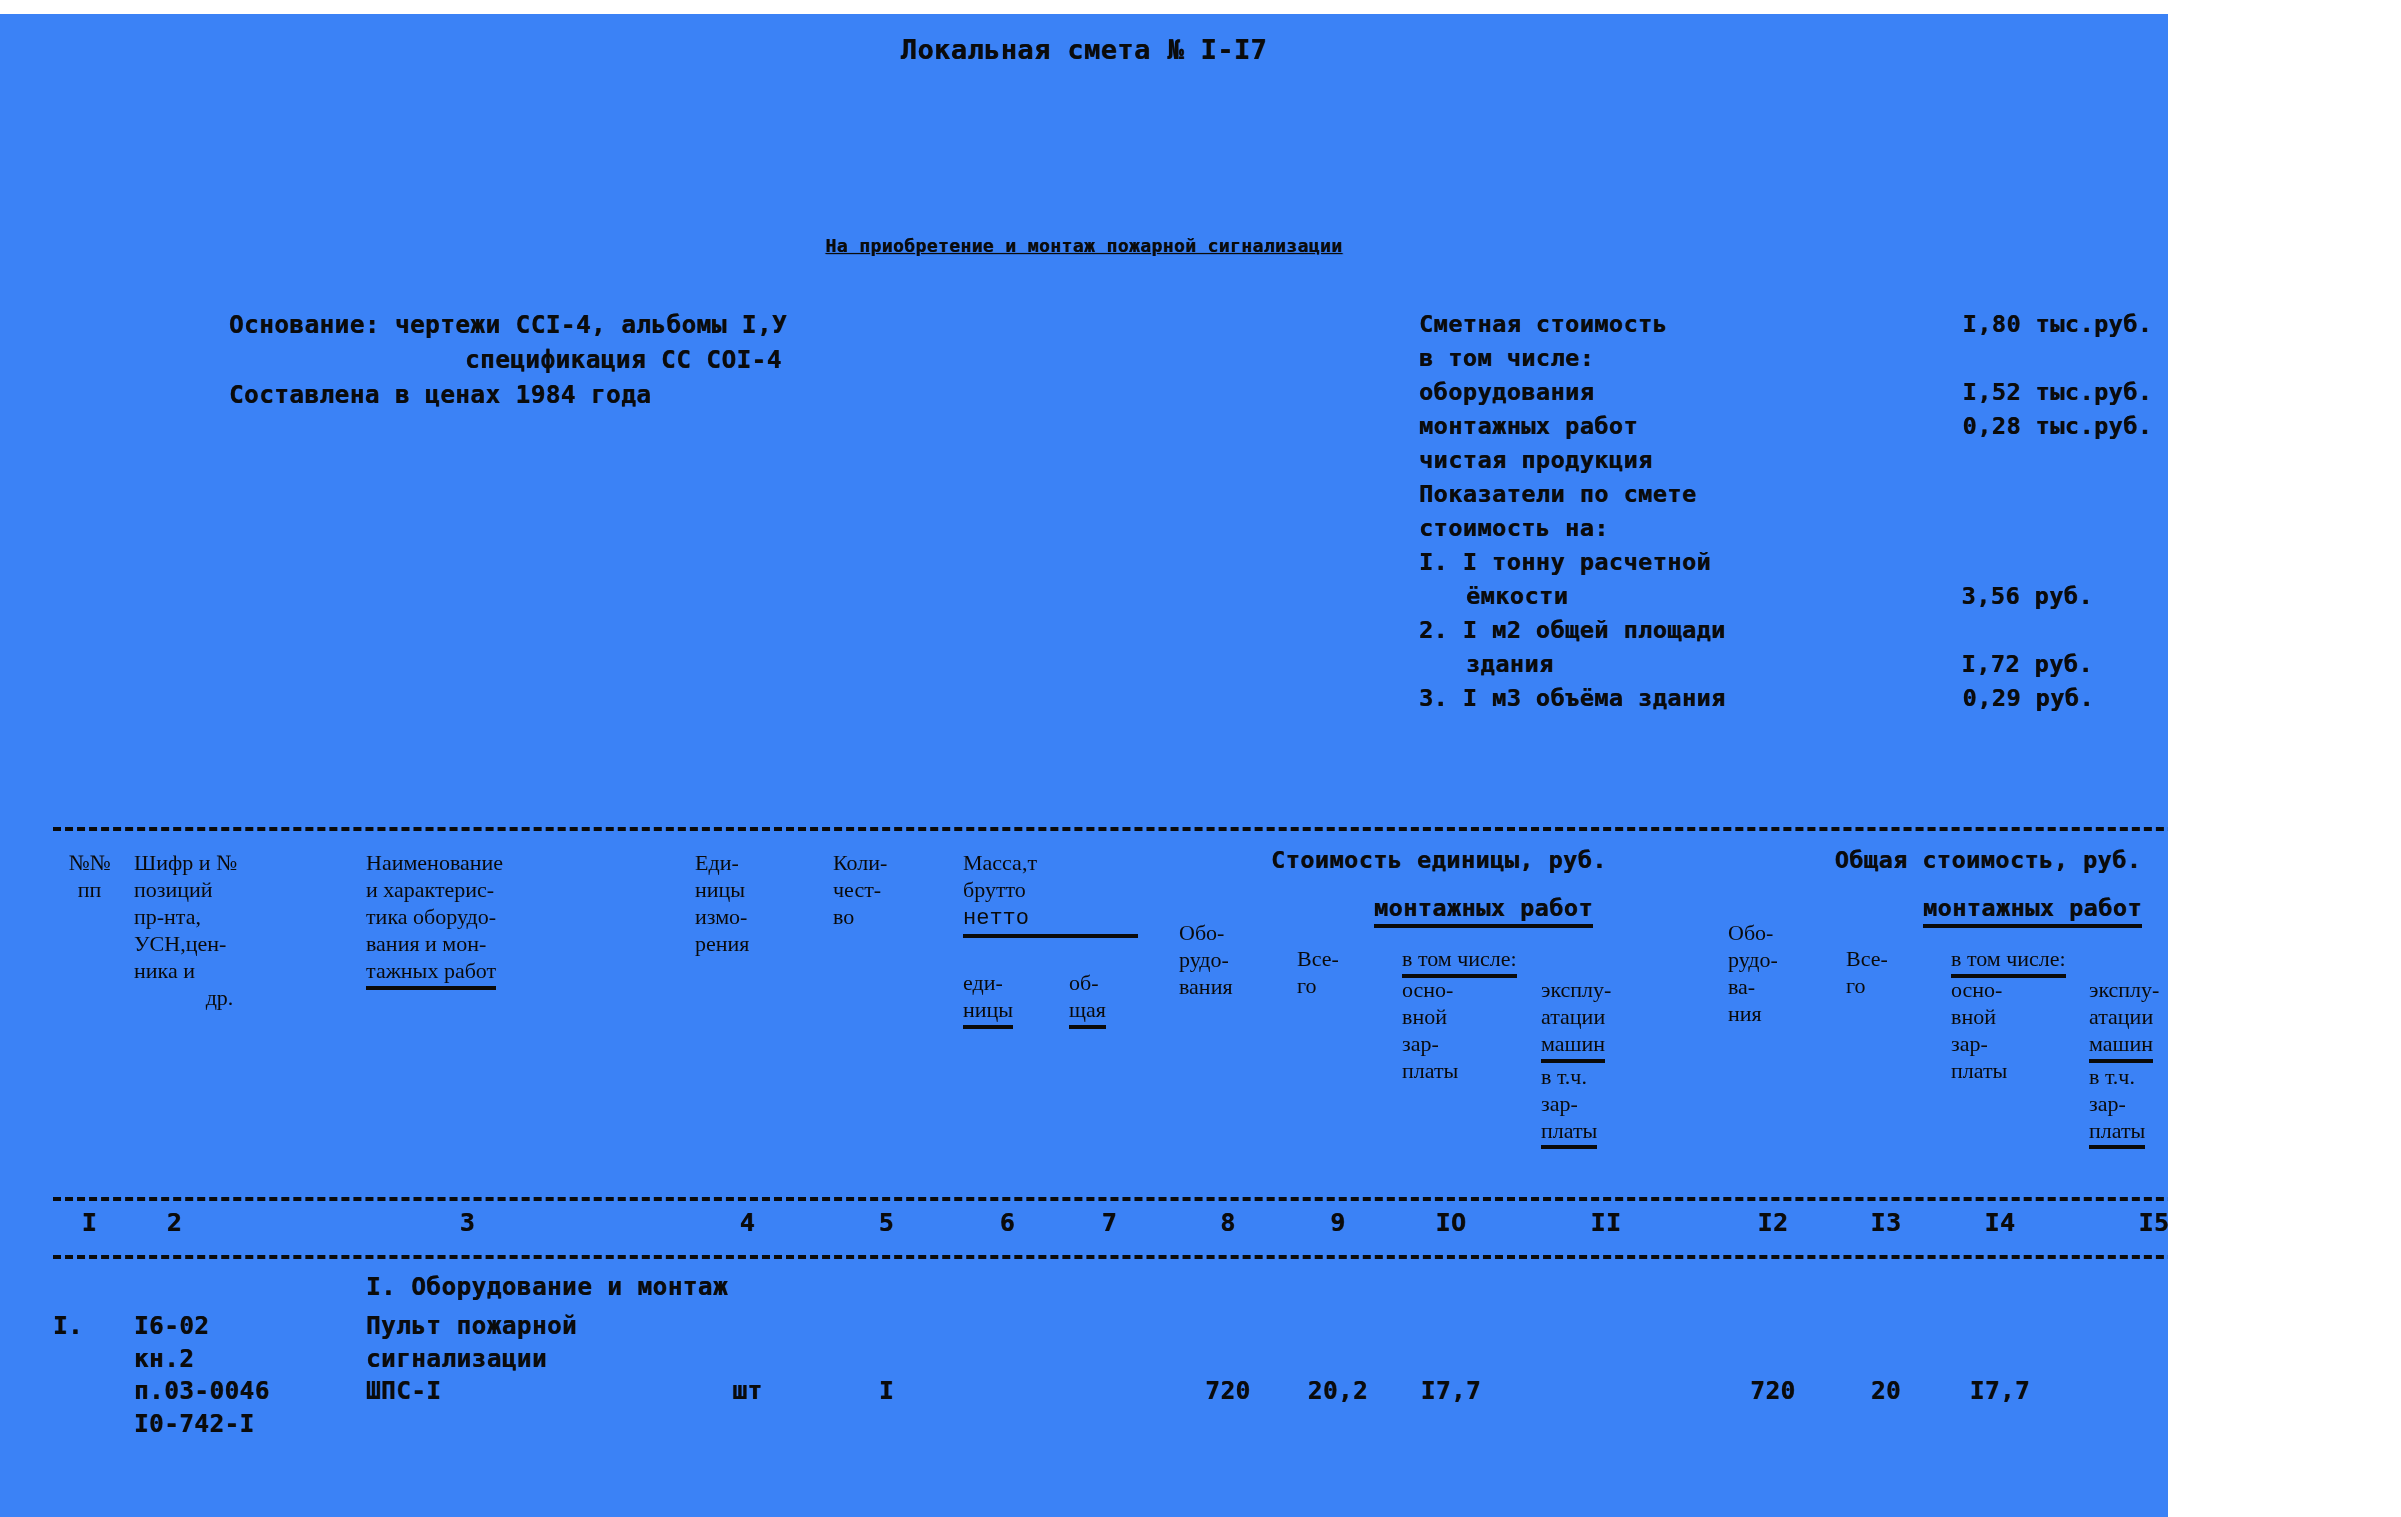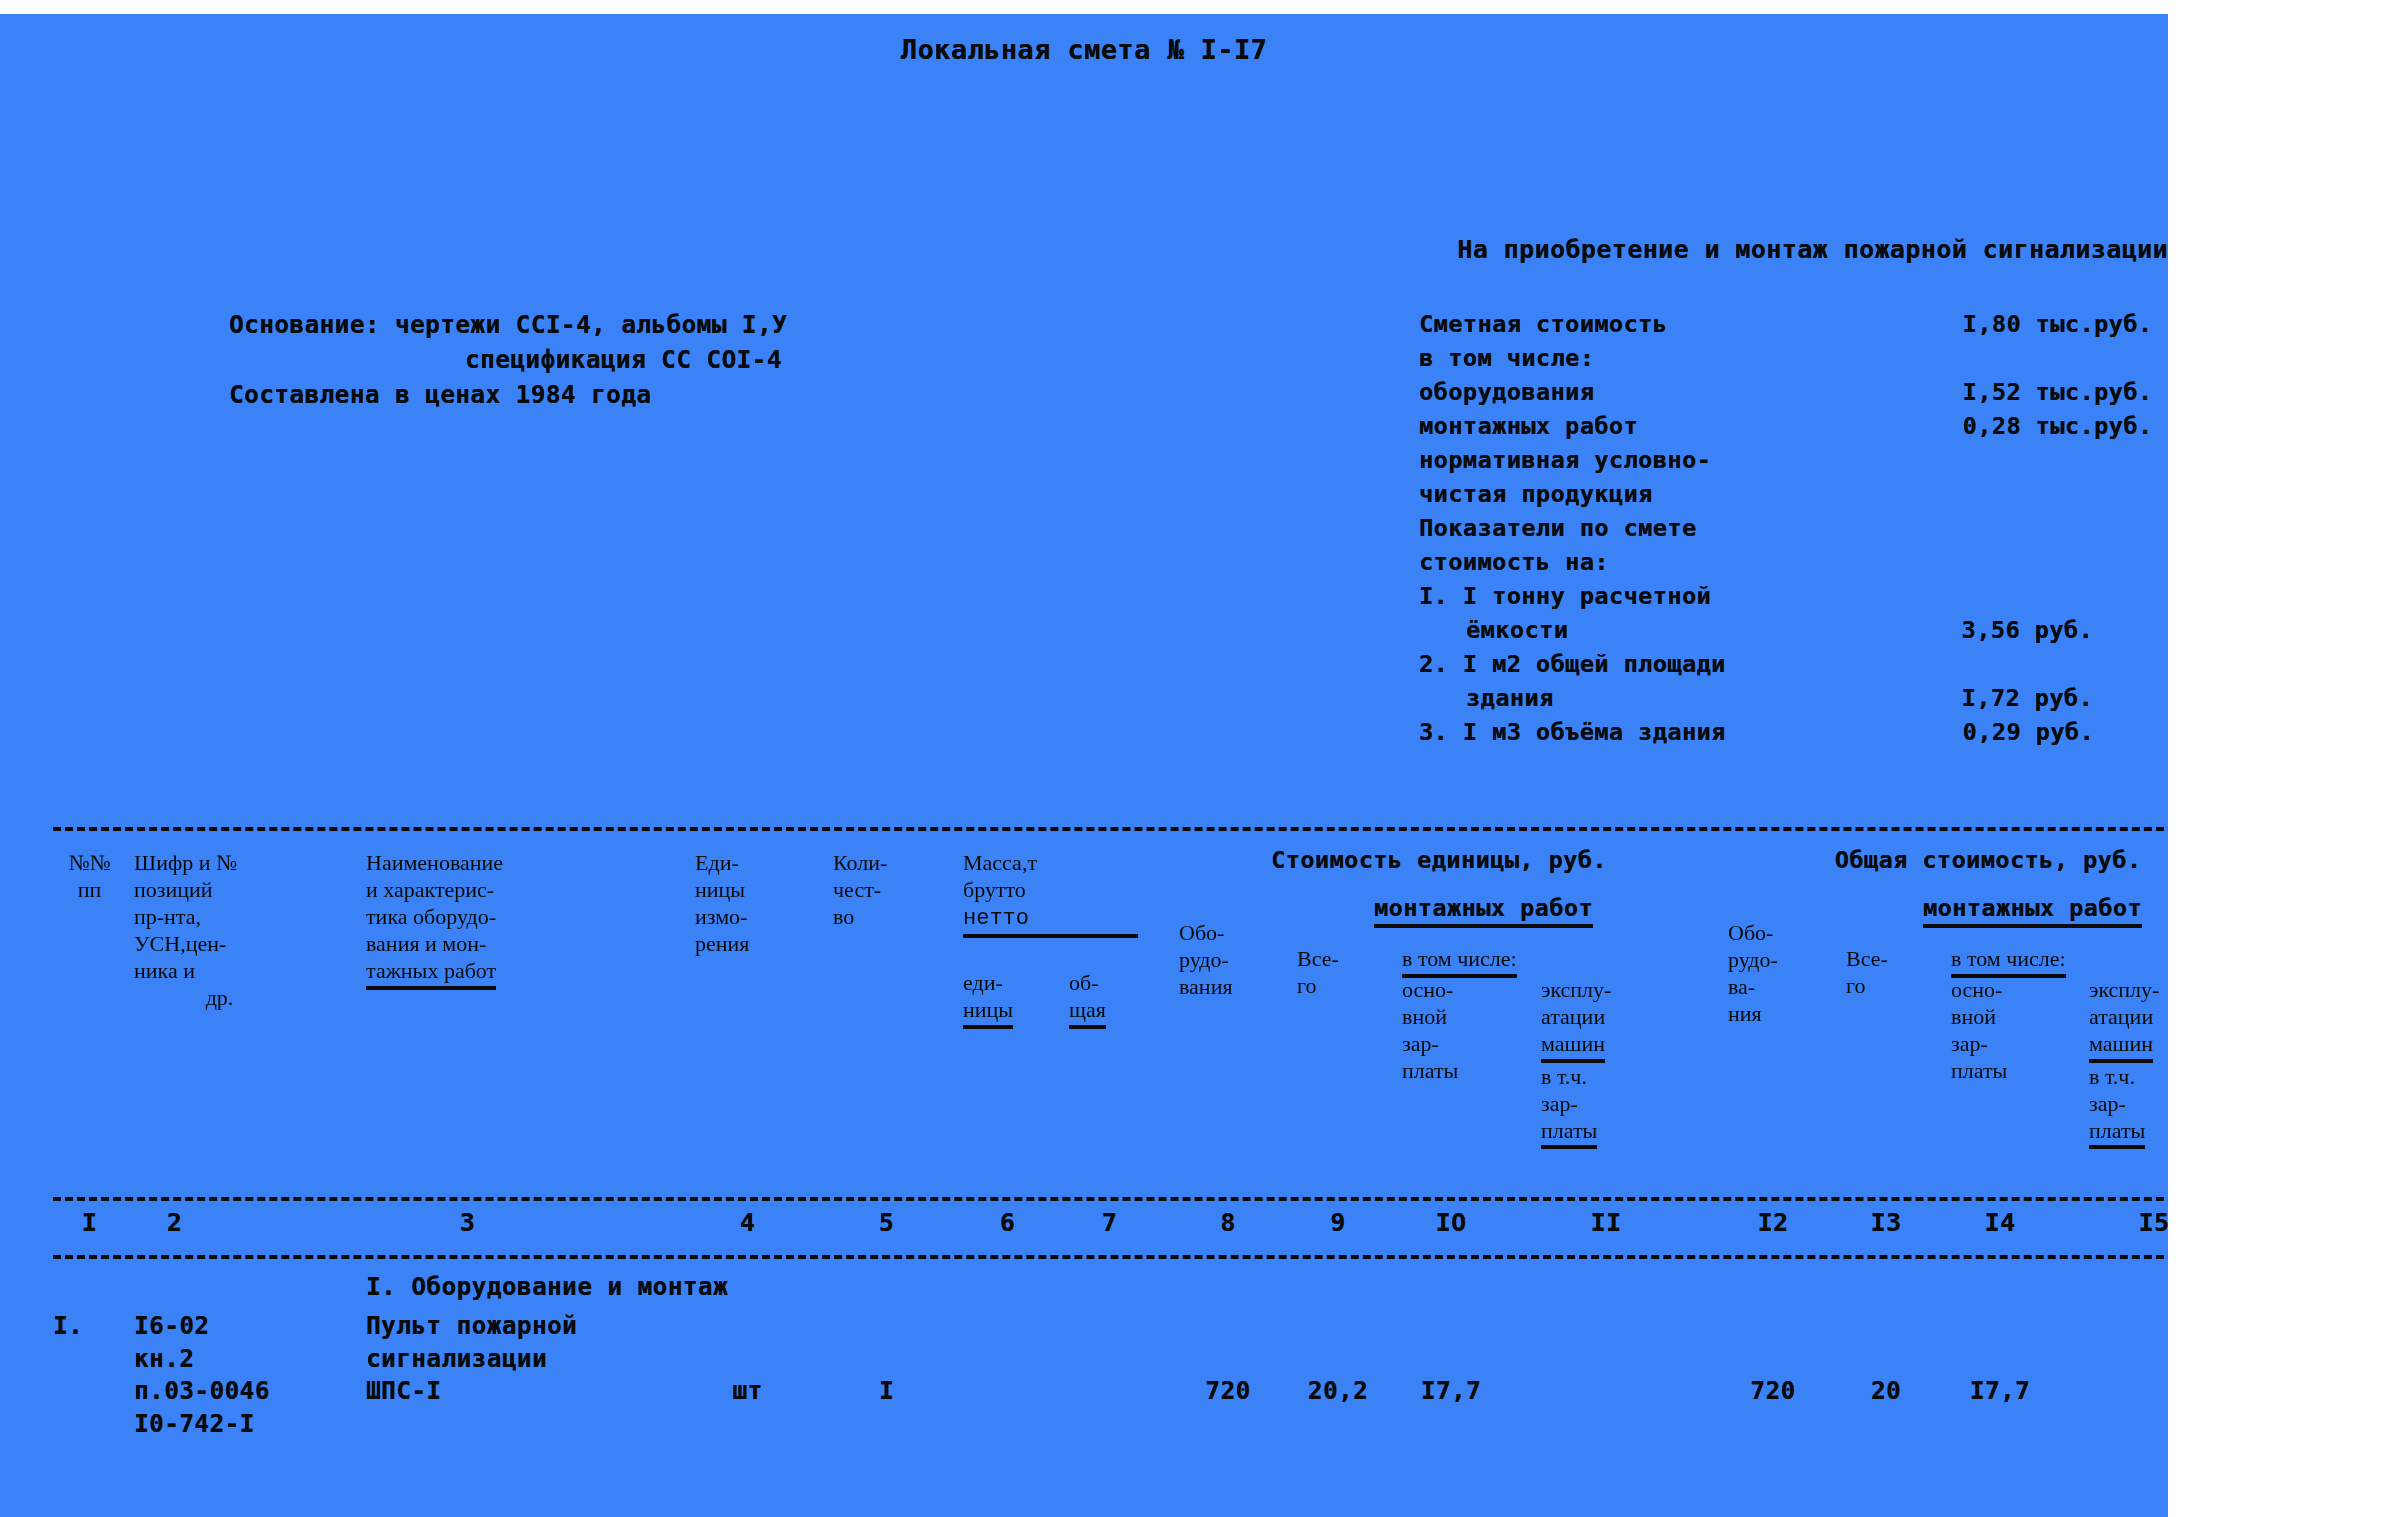--- a/index.html
+++ b/index.html
@@ -42,22 +42,23 @@
     text-align: center;
     font-size: 25px;
     line-height: 33px;
   }
   .subtitle-line2 { padding-left: 33px; }
   .subtitle-third {
     position: absolute;
     top: 221px;
     left: 0;
     width: 100%;
-    text-align: right;
-    font-size: 25px;
+    text-align: center;
+    font-size: 18px;
+    text-decoration: underline;
   }
 
   
   .info-left {
     position: absolute;
     top: 293px;
     left: 229px;
     font-size: 24.4px;
     line-height: 35px;
   }
@@ -185,21 +186,20 @@
     <div class="ir-row">
       <span class="tw ir-label">оборудования</span>
       <span class="tw ir-val">I,52</span>
       <span class="tw ir-unit">тыс.руб.</span>
     </div>
     <div class="ir-row">
       <span class="tw ir-label">монтажных работ</span>
       <span class="tw ir-val">0,28</span>
       <span class="tw ir-unit">тыс.руб.</span>
     </div>
-    <div class="tw ir-plain">нормативная условно-</div>
     <div class="tw ir-plain">чистая продукция</div>
     <div class="tw ir-plain">Показатели по смете</div>
     <div class="tw ir-plain">стоимость на:</div>
     <div class="tw ir-plain">I. I тонну расчетной</div>
     <div class="ir-row">
       <span class="tw ir-label ind">ёмкости</span>
       <span class="tw ir-val">3,56</span>
       <span class="tw ir-unit">руб.</span>
     </div>
     <div class="tw ir-plain">2. I м2 общей площади</div>

